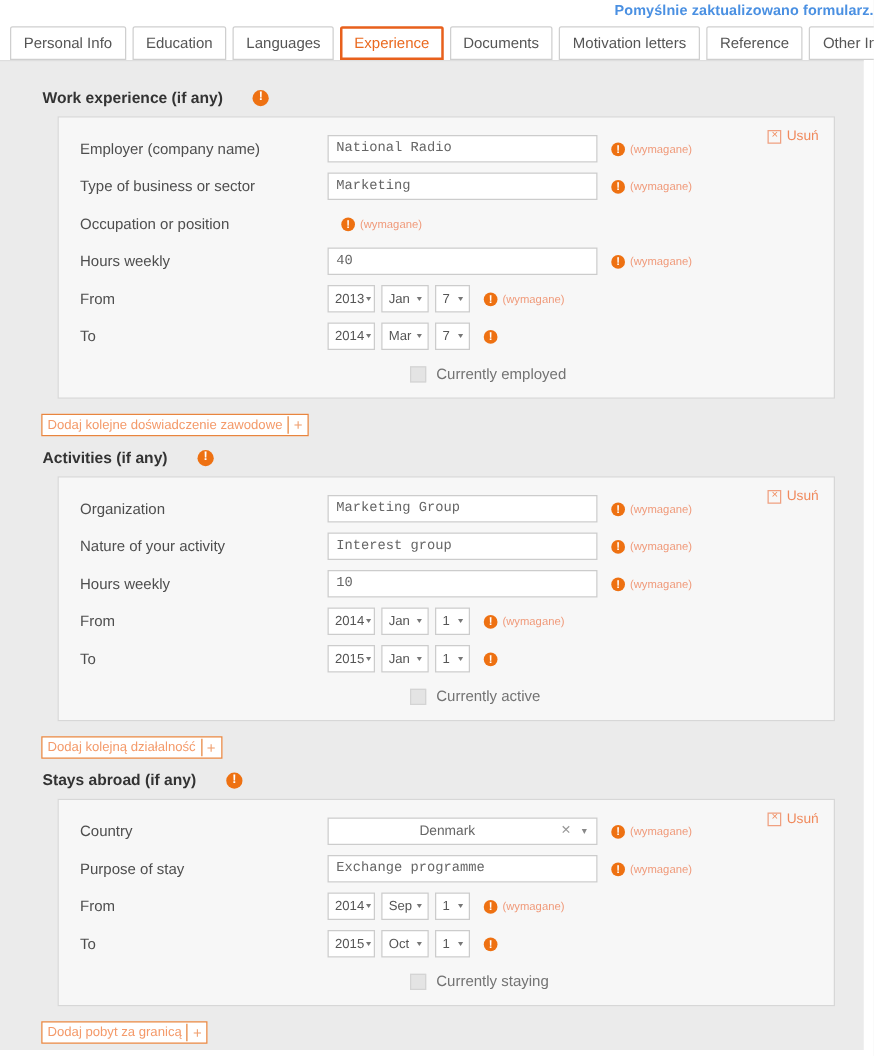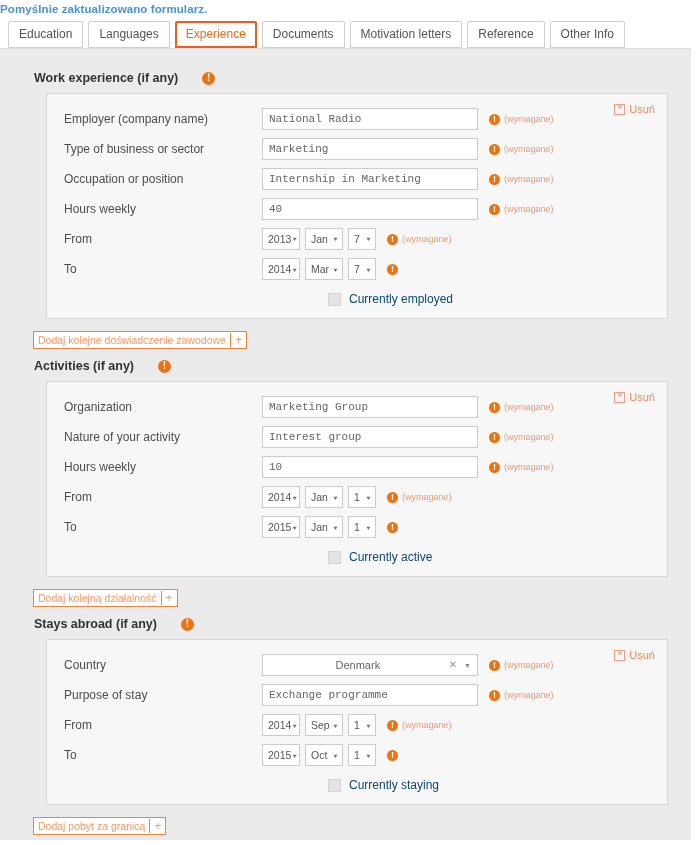--- a/index.html
+++ b/index.html
@@ -9,21 +9,21 @@
     width: 699px;
     height: 845px;
     background: #ffffff;
     font-family: "Liberation Sans", sans-serif;
     font-size: 12px;
     color: #4a4a4a;
     overflow: hidden;
   }
   .flash-message {
     width: 100%;
-    text-align: left;
+    text-align: right;
     color: #4a90e2;
     font-weight: bold;
     font-size: 11.5px;
     padding-top: 3px;
     padding-bottom: 4px;
     letter-spacing: 0.1px;
   }
   .tabs-bar {
     display: flex;
     align-items: flex-end;
@@ -228,21 +228,21 @@
     width: 13px;
     height: 13px;
     background: #e4e4e4;
     border: 1px solid #d4d4d4;
     box-sizing: border-box;
     cursor: pointer;
     flex: none;
   }
   .checkbox-label {
     font-size: 12px;
-    color: #0c4a6e;
+    color: #737373;
   }
   .add-button {
     display: inline-flex;
     align-items: center;
     border: 1px solid #e8853f;
     background: #ffffff;
     color: #f49a6a;
     font-size: 10.5px;
     margin: 12px 0 0 33px;
     cursor: pointer;
@@ -263,20 +263,21 @@
   }
 </style>
 </head>
 <body>
 
 <div class="flash-message">
   <span>Pomyślnie zaktualizowano formularz.</span>
 </div>
 
 <div class="tabs-bar">
+  <div class="tab">Personal Info</div>
   <div class="tab">Education</div>
   <div class="tab">Languages</div>
   <div class="tab active">Experience</div>
   <div class="tab">Documents</div>
   <div class="tab">Motivation letters</div>
   <div class="tab">Reference</div>
   <div class="tab">Other Info</div>
 </div>
 
 <div class="content-area">
@@ -306,21 +307,20 @@
         <div class="field-label">Type of business or sector</div>
         <input class="text-input" type="text" value="Marketing" style="">
         <div class="req-wrap">
           <span class="info-icon sm"></span>
           <span class="req-text">(wymagane)</span>
         </div>
       </div>
 
       <div class="field-row">
         <div class="field-label">Occupation or position</div>
-        <input class="text-input" type="text" value="Internship in Marketing" style="">
         <div class="req-wrap">
           <span class="info-icon sm"></span>
           <span class="req-text">(wymagane)</span>
         </div>
       </div>
 
       <div class="field-row">
         <div class="field-label">Hours weekly</div>
         <input class="text-input" type="text" value="40" style="">
         <div class="req-wrap">

